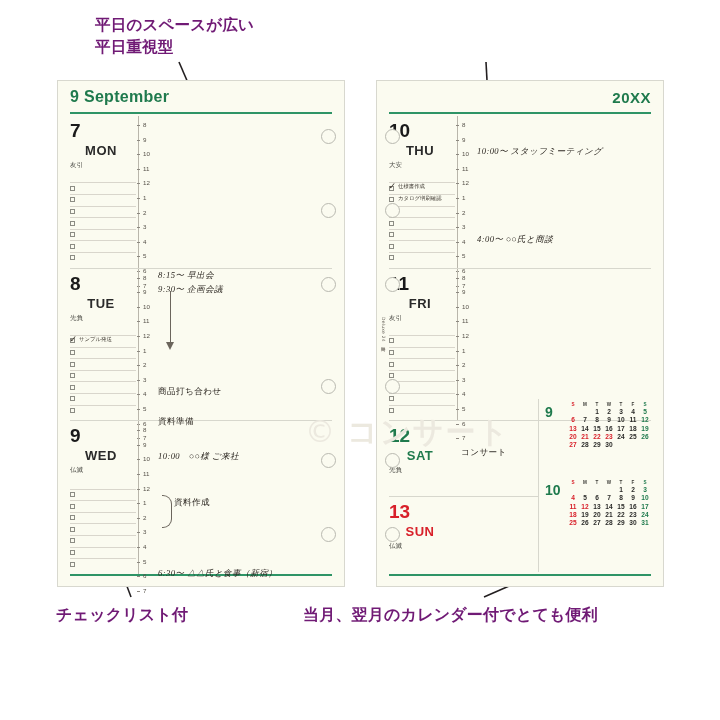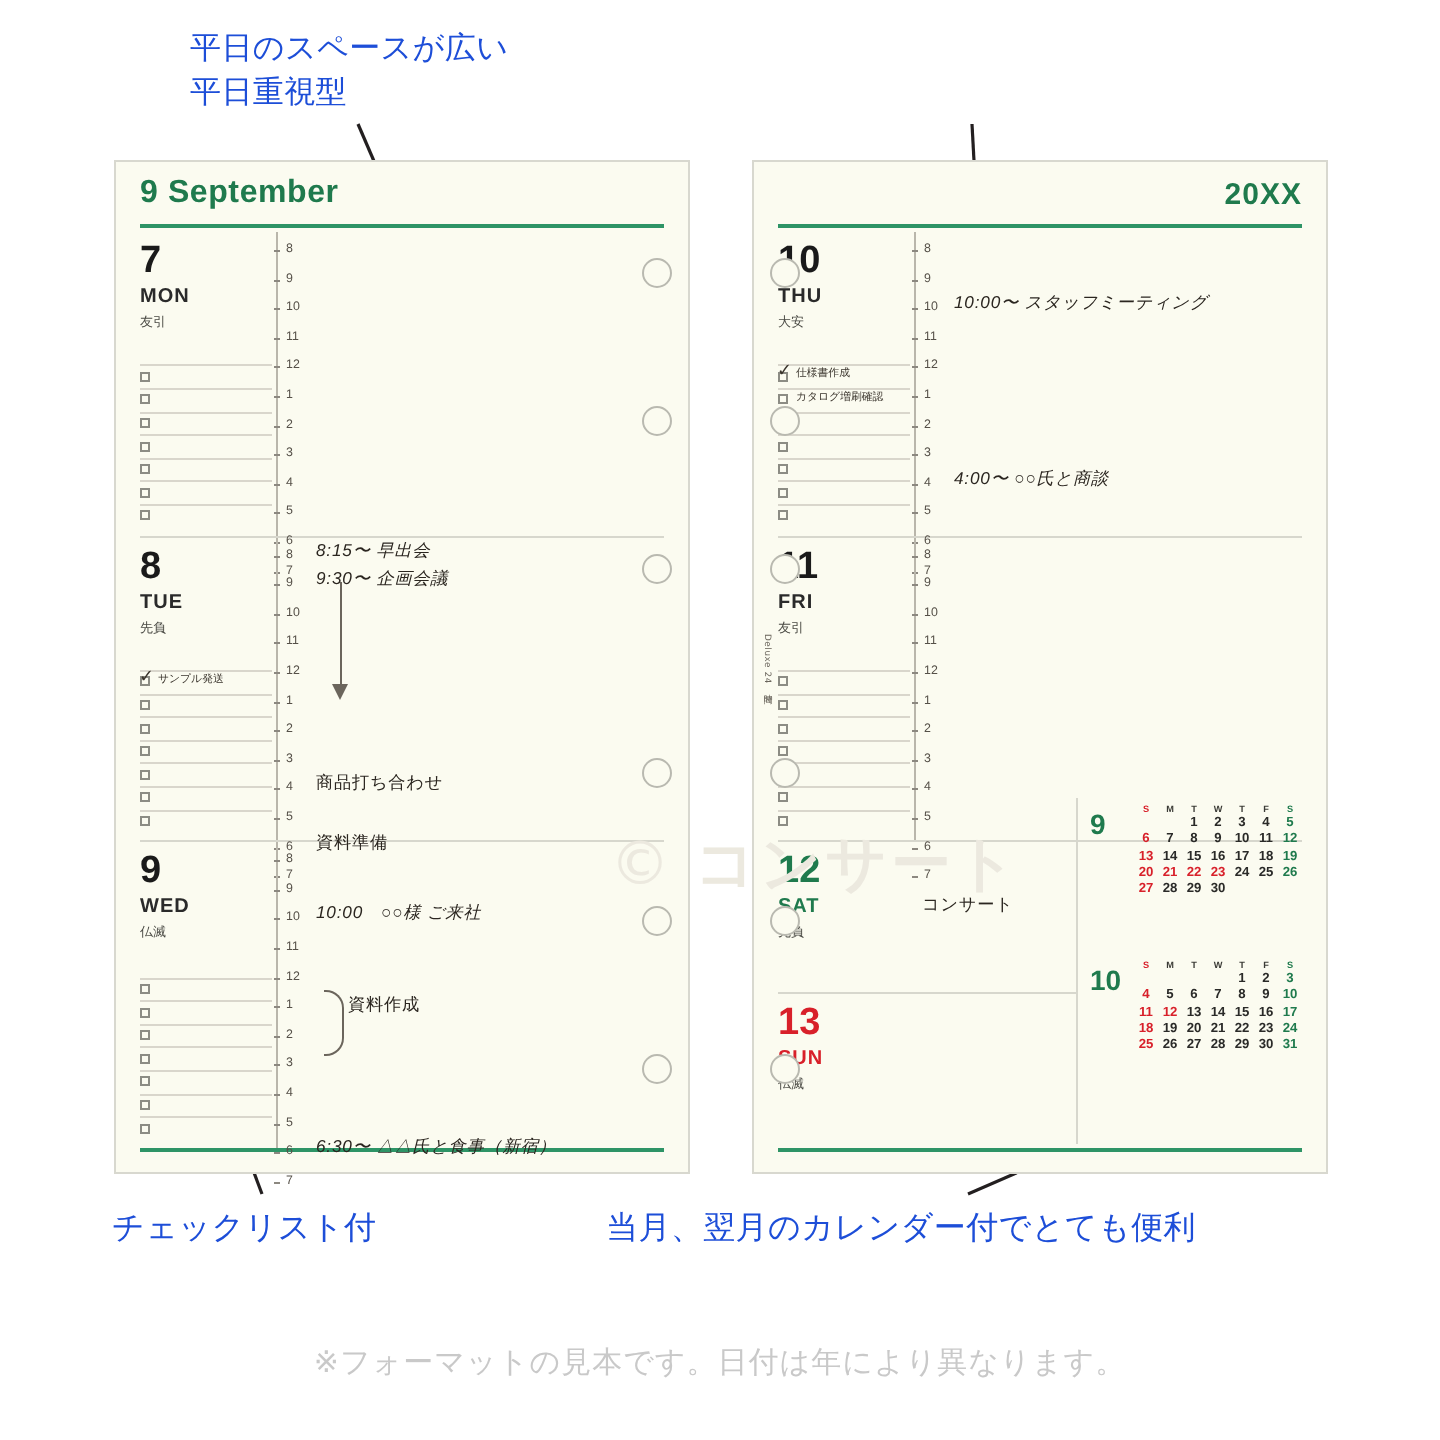--- a/index.html
+++ b/index.html
@@ -6,21 +6,21 @@
   body{
     width:720px;height:720px;background:#ffffff;
     font-family:"Liberation Sans","DejaVu Sans",sans-serif;
     position:relative;overflow:hidden;
     -webkit-font-smoothing:antialiased;
   }
   .root{position:absolute;inset:0;}
 
   
   .annot{
-    position:absolute;color:#1d4ed8;font-weight:normal;
+    position:absolute;color:#701a75;font-weight:bold;
     font-size:15.5px;line-height:1.42;letter-spacing:.2px;white-space:pre-line;
   }
   #annot-top-left{left:95px;top:14px;}
   #annot-top-right{left:412px;top:14px;}
   #annot-bot-left{left:56px;top:604px;font-size:16px;}
   #annot-bot-right{left:303px;top:604px;font-size:16px;}
   .footnote{
     position:absolute;left:0;right:0;top:672px;text-align:center;
     color:#c9c9c9;font-size:15px;letter-spacing:.5px;
   }
@@ -62,21 +62,21 @@
 
   
   .daycol{position:absolute;left:12px;right:12px;top:35px;bottom:14px;}
   .day{position:relative;box-sizing:border-box;border-bottom:1px solid #d7d7cd;}
   .day:last-child{border-bottom:none;}
 
   .d-left{position:absolute;left:0;top:0;width:62px;height:100%;}
   .d-num{font-size:19px;font-weight:bold;line-height:1;color:#1a1a1a;padding-top:5px;}
   .d-num.sat{color:#1f7a4d;}
   .d-num.sun{color:#d8202a;}
-  .d-wd{font-size:10px;font-weight:bold;letter-spacing:.5px;margin-top:3px;color:#2a2a2a;}
+  .d-wd{font-size:13px;font-weight:bold;letter-spacing:.5px;margin-top:3px;color:#2a2a2a;text-align:center;}
   .d-wd.sat{color:#1f7a4d;}
   .d-wd.sun{color:#d8202a;}
   .d-roku{font-size:6.5px;color:#4a4a44;margin-top:3px;}
 
   
   .checklist{position:absolute;left:0;bottom:4px;width:66px;}
   .cl-row{position:relative;height:10.6px;border-top:1px solid #d9d6cc;}
   .cl-box{
     position:absolute;left:0;top:2.4px;width:5px;height:5px;
     border:1px solid #8c8c84;box-sizing:border-box;background:#fbfbf0;
@@ -94,21 +94,21 @@
   .rail{position:absolute;left:68px;top:0;bottom:0;width:1px;background:#b9b6ab;}
   .hours{position:absolute;left:62px;top:3px;width:18px;}
   .hr{position:relative;height:14.6px;font-size:6.2px;color:#555048;}
   .hr i{position:absolute;left:5px;top:6px;width:3px;height:1px;background:#8c8880;}
   .hr b{position:absolute;left:11px;top:2px;font-weight:normal;font-style:normal;}
 
   
   .notes{position:absolute;left:88px;right:2px;top:0;bottom:0;}
   .hw{
     position:absolute;color:#2b2620;white-space:nowrap;
-    font-family:Liberation Sans, sans-serif;font-style:italic;font-size:8.6px;letter-spacing:.4px;
+    font-family:Liberation Serif, serif;font-style:italic;font-size:8.6px;letter-spacing:.4px;
   }
   .hw.plain{font-style:normal;}
 
   
   .arrow{position:absolute;}
   .arrow .stem{position:absolute;left:4px;top:0;width:1.4px;background:#6b655c;}
   .arrow .head{
     position:absolute;left:0;bottom:-1px;width:0;height:0;
     border-left:4.5px solid transparent;border-right:4.5px solid transparent;
     border-top:8px solid #6b655c;
@@ -157,21 +157,20 @@
 </style>
 </head>
 <body>
 
 <div class="root">
 
   <div class="annot" id="annot-top-left">平日のスペースが広い
 平日重視型</div>
   <div class="annot" id="annot-bot-left">チェックリスト付</div>
   <div class="annot" id="annot-bot-right">当月、翌月のカレンダー付でとても便利</div>
-  <div class="footnote">※フォーマットの見本です。日付は年により異なります。</div>
 
   <svg class="leader" style="left:0;top:0;width:720px;height:720px">
     <line x1="179" y1="62" x2="213" y2="141"></line>
     <line x1="486" y1="62" x2="490" y2="136"></line>
     <line x1="131" y1="597" x2="116" y2="557"></line>
     <line x1="484" y1="597" x2="578" y2="556"></line>
   </svg>
   <div class="dot" style="left:208px;top:136px"></div>
   <div class="dot" style="left:485px;top:131px"></div>
   <div class="dot" style="left:111px;top:552px"></div>

